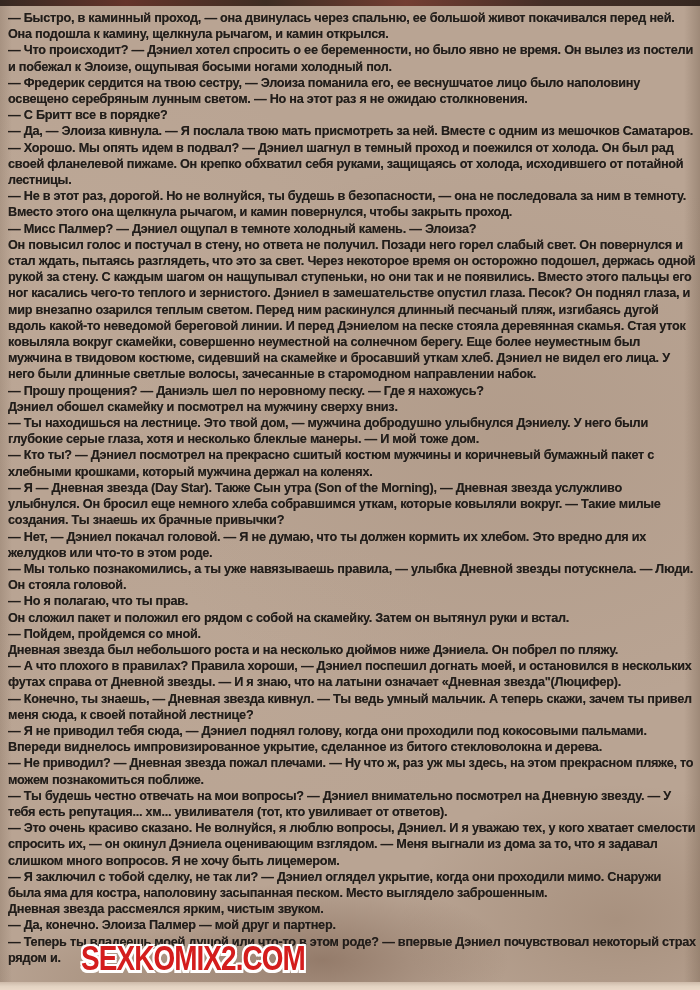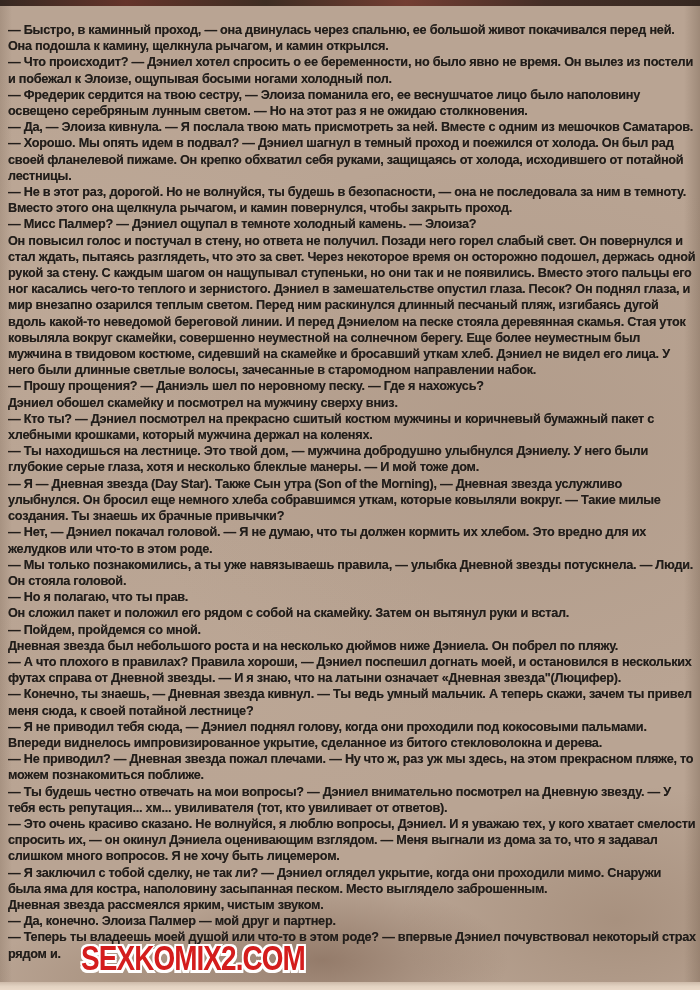--- a/index.html
+++ b/index.html
@@ -21,21 +21,21 @@
     position:absolute;top:0;left:0;width:700px;height:6px;
     background:linear-gradient(90deg,#2b1e18 0%,#5d2a21 18%,#332319 38%,#6d352a 58%,#3a241d 78%,#2b1e18 100%);
     opacity:.92;
   }
   .bottom-band{
     position:absolute;bottom:0;left:0;width:700px;height:8px;
     background:linear-gradient(180deg,#cdbaa9 0%,#e3d3c2 55%,#ead9c8 100%);
   }
   .page-text{
     position:absolute;top:6px;left:0;width:700px;height:976px;
-    padding:16px 4px 0 8px;box-sizing:border-box;overflow:hidden;
+    padding:4px 4px 0 8px;box-sizing:border-box;overflow:hidden;
   }
   .page-text p{
     margin:0;
     font-size:12.7px;font-weight:bold;line-height:16.2px;
     letter-spacing:-0.25px;
     color:#211d1a;
     text-shadow:0 0 0.4px rgba(33,29,26,.55);
   }
   .page-text p.gap-before{}
   .watermark{
@@ -47,29 +47,30 @@
 </style>
 </head>
 <body>
 
 <div class="top-band"></div>
 
 <div class="page-text">
     <p>— Быстро, в каминный проход, — она двинулась через спальню, ее большой живот покачивался перед ней. Она подошла к камину, щелкнула рычагом, и камин открылся.</p>
     <p>— Что происходит? — Дэниел хотел спросить о ее беременности, но было явно не время. Он вылез из постели и побежал к Элоизе, ощупывая босыми ногами холодный пол.</p>
     <p>— Фредерик сердится на твою сестру, — Элоиза поманила его, ее веснушчатое лицо было наполовину освещено серебряным лунным светом. — Но на этот раз я не ожидаю столкновения.</p>
+    <p>— С Бритт все в порядке?</p>
     <p>— Да, — Элоиза кивнула. — Я послала твою мать присмотреть за ней. Вместе с одним из мешочков Саматаров.</p>
     <p>— Хорошо. Мы опять идем в подвал? — Дэниел шагнул в темный проход и поежился от холода. Он был рад своей фланелевой пижаме. Он крепко обхватил себя руками, защищаясь от холода, исходившего от потайной лестницы.</p>
     <p>— Не в этот раз, дорогой. Но не волнуйся, ты будешь в безопасности, — она не последовала за ним в темноту. Вместо этого она щелкнула рычагом, и камин повернулся, чтобы закрыть проход.</p>
     <p>— Мисс Палмер? — Дэниел ощупал в темноте холодный камень. — Элоиза?</p>
     <p>Он повысил голос и постучал в стену, но ответа не получил. Позади него горел слабый свет. Он повернулся и стал ждать, пытаясь разглядеть, что это за свет. Через некоторое время он осторожно подошел, держась одной рукой за стену. С каждым шагом он нащупывал ступеньки, но они так и не появились. Вместо этого пальцы его ног касались чего-то теплого и зернистого. Дэниел в замешательстве опустил глаза. Песок? Он поднял глаза, и мир внезапно озарился теплым светом. Перед ним раскинулся длинный песчаный пляж, изгибаясь дугой вдоль какой-то неведомой береговой линии. И перед Дэниелом на песке стояла деревянная скамья. Стая уток ковыляла вокруг скамейки, совершенно неуместной на солнечном берегу. Еще более неуместным был мужчина в твидовом костюме, сидевший на скамейке и бросавший уткам хлеб. Дэниел не видел его лица. У него были длинные светлые волосы, зачесанные в старомодном направлении набок.</p>
     <p>— Прошу прощения? — Даниэль шел по неровному песку. — Где я нахожусь?</p>
     <p>Дэниел обошел скамейку и посмотрел на мужчину сверху вниз.</p>
+    <p>— Ты находишься на лестнице. Это твой дом, — мужчина добродушно улыбнулся Дэниелу. У него были глубокие серые глаза, хотя и несколько блеклые манеры. — И мой тоже дом.</p>
     <p>— Кто ты? — Дэниел посмотрел на прекрасно сшитый костюм мужчины и коричневый бумажный пакет с хлебными крошками, который мужчина держал на коленях.</p>
-    <p>— Ты находишься на лестнице. Это твой дом, — мужчина добродушно улыбнулся Дэниелу. У него были глубокие серые глаза, хотя и несколько блеклые манеры. — И мой тоже дом.</p>
     <p>— Я — Дневная звезда (Day Star). Также Сын утра (Son of the Morning), — Дневная звезда услужливо улыбнулся. Он бросил еще немного хлеба собравшимся уткам, которые ковыляли вокруг. — Такие милые создания. Ты знаешь их брачные привычки?</p>
     <p>— Нет, — Дэниел покачал головой. — Я не думаю, что ты должен кормить их хлебом. Это вредно для их желудков или что-то в этом роде.</p>
     <p>— Мы только познакомились, а ты уже навязываешь правила, — улыбка Дневной звезды потускнела. — Люди.</p>
     <p>Он стояла головой.</p>
     <p>— Но я полагаю, что ты прав.</p>
     <p>Он сложил пакет и положил его рядом с собой на скамейку. Затем он вытянул руки и встал.</p>
     <p>— Пойдем, пройдемся со мной.</p>
     <p>Дневная звезда был небольшого роста и на несколько дюймов ниже Дэниела. Он побрел по пляжу.</p>
     <p>— А что плохого в правилах? Правила хороши, — Дэниел поспешил догнать моей, и остановился в нескольких футах справа от Дневной звезды. — И я знаю, что на латыни означает «Дневная звезда"(Люцифер).</p>
     <p>— Конечно, ты знаешь, — Дневная звезда кивнул. — Ты ведь умный мальчик. А теперь скажи, зачем ты привел меня сюда, к своей потайной лестнице?</p>

